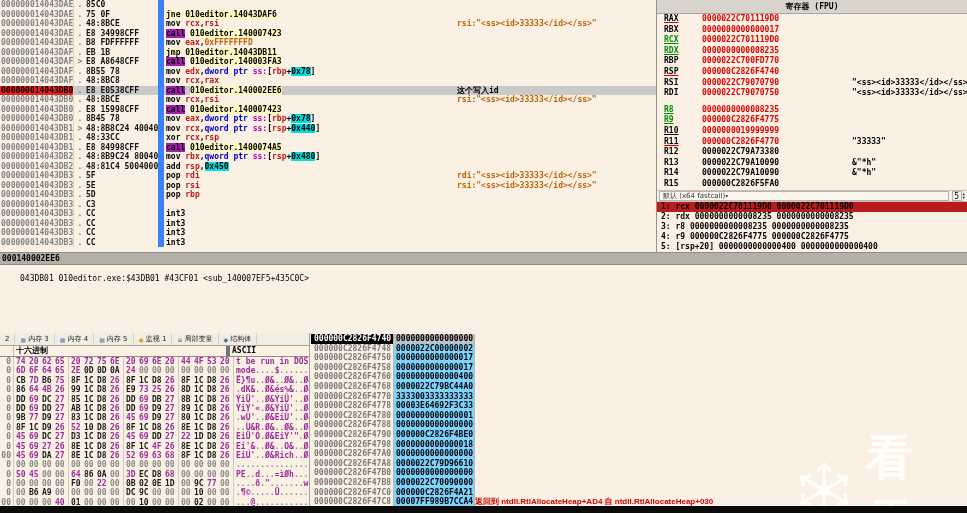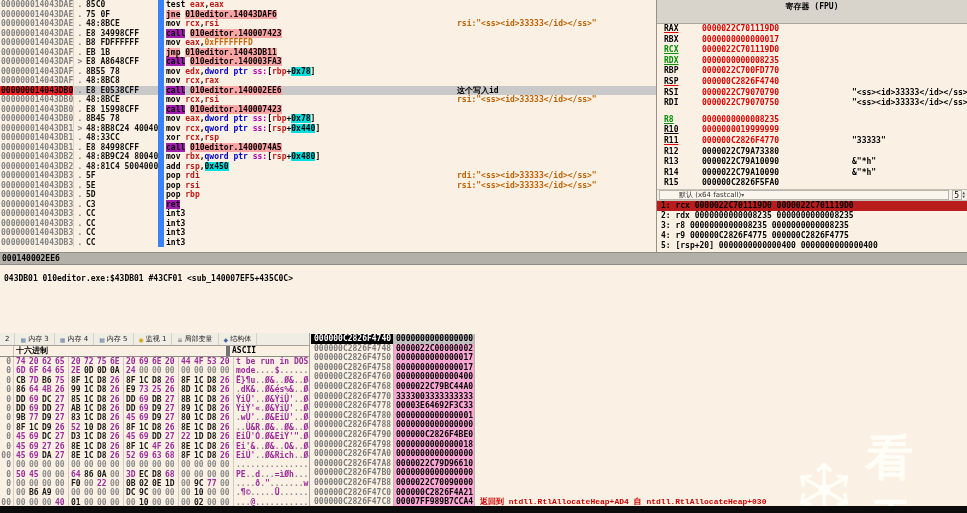--- a/index.html
+++ b/index.html
@@ -17,58 +17,58 @@
   .dbytes{flex:0 0 78px;overflow:hidden;border-right:6px solid #3b82f6;color:#111}
   .dinstr{flex:0 0 291px;overflow:hidden;padding-left:2px}
   .dcomment{flex:1;overflow:hidden;padding-left:2px}
   .cm-auto{color:#c06000}
   .cm-user{color:#000}
   .tk-mn{color:#000}.tk-pl{color:#000}
   .tk-reg{color:#c41414}
   .tk-num{color:#c86400}
   .tk-ptr{color:#0000cd}
   .tk-seg{color:#b400b4}
-  .tk-hl-y{background:#fca5a5;color:#000}
+  .tk-hl-y{background:#fef9c3;color:#000}
   .tk-hl-c{background:#a21caf;color:#000}
   .tk-numhl{background:#00dede;color:#000}
 
   
   #registers{position:absolute;left:656px;top:0;width:311px;height:252px;background:#faf1e4;
              border-left:1px solid #96928a;overflow:hidden}
-  .rtitle{height:24px;line-height:13px;text-align:center;background:#d8d4cb;border-bottom:1px solid #aaa69d;
+  .rtitle{height:14px;line-height:13px;text-align:center;background:#d8d4cb;border-bottom:1px solid #aaa69d;
           font-weight:bold;font-family:"DejaVu Sans Mono","DejaVu Sans",sans-serif}
   .rrow{display:flex;height:10.6px;line-height:10.6px;font-weight:bold;padding-left:7px;white-space:pre}
   .rspacer{height:6px}
   .rlabel{flex:0 0 38px}
   .lbl-plain{}
   .lbl-green{color:#008f00;text-decoration:underline;text-decoration-color:#008f00}
   .lbl-u-red{text-decoration:underline;text-decoration-color:#e00000}
   .lbl-u-black{text-decoration:underline}
   .rvalue{flex:0 0 150px}
   .v-red{color:#e00000}
   .v-black{color:#000}
   .rcomment{flex:1;color:#000;overflow:hidden}
   .convbar{display:flex;align-items:center;height:12px;padding:0 2px;gap:3px;background:#f3f0e8;
            border-top:1px solid #c6c2b8;border-bottom:1px solid #c6c2b8}
   .convsel{flex:1;display:flex;align-items:center;height:10px;line-height:10px;
-           background:#fbf6ed;border:1px solid #b8b4aa;padding:0 19px;
+           background:#fbf6ed;border:1px solid #b8b4aa;padding:0 3px;
            font-family:"DejaVu Sans","Liberation Sans",sans-serif;font-size:7px;color:#333}
   .convarrow{font-size:6px;color:#555}
   .convspin{display:flex;align-items:center;gap:1px}
   .convnum{width:10px;text-align:center;background:#fbf6ed;border:1px solid #b8b4aa;height:10px;line-height:9px}
   .spinarrows{display:flex;flex-direction:column;font-size:4px;line-height:4px;color:#444}
   .crow{height:10px;line-height:10px;font-weight:bold;padding-left:4px;white-space:pre;overflow:hidden}
   .crow.sel{background:#b91c1c}
 
   
   #statusbar{position:absolute;left:0;top:252px;width:967px;height:13px;background:#b3b0a9;
              border-top:1px solid #8f8c85;border-bottom:1px solid #8f8c85;
              line-height:11px;font-weight:bold;padding-left:2px}
   #infoline{position:absolute;left:0;top:273px;width:656px;height:12px;line-height:12px;
-            font-weight:bold;padding-left:4px;white-space:pre}
+            font-weight:normal;padding-left:20px;white-space:pre}
 
   
   #dumptabs{position:absolute;left:0;top:333px;width:310px;height:13px;display:flex;align-items:stretch;
             background:#f0ede5;border-bottom:1px solid #a7a39a;border-right:1px solid #a7a39a;
             font-family:"DejaVu Sans","Liberation Sans",sans-serif;font-size:7px}
   .dtab{display:flex;align-items:center;gap:2px;padding:0 5px;border-right:1px solid #d5d1c7;color:#222;white-space:nowrap}
   .ticon{font-size:6px}
   .ticon-memory-icon{color:#6b82a8}
   .ticon-watch-icon{color:#d19a00}
   .ticon-locals-icon{color:#555}
@@ -91,79 +91,80 @@
   .b-n{color:#1a1a1a}
   .dascii{flex:1;padding-left:2px;letter-spacing:0}
   .a-dot{color:#8a8a8a}
   .a-ch{color:#9b2d9b}
   .uline .g1,.uline .g2{border-bottom:1px solid #009000}
 
   
   #stack{position:absolute;left:311px;top:334px;width:656px;height:173px;overflow:hidden}
   .srow{display:flex;height:9.6px;line-height:9.6px;font-weight:bold;white-space:pre}
   .saddr{flex:0 0 82px;color:#7a7a7a;padding-left:3px}
-  .sval{flex:0 0 82px;background:#f9a8d4;border-left:1px solid #bab6ac;border-right:1px solid #bab6ac;padding-left:2px;color:#000}
+  .sval{flex:0 0 82px;background:#7dd3fc;border-left:1px solid #bab6ac;border-right:1px solid #bab6ac;padding-left:2px;color:#000}
   .srow.sel .saddr{background:#000;color:#fff}
   .srow.sel .sval{background:#c0c0c0}
-  .scomment{padding-left:5px;color:#d00000;font-family:Liberation Mono, monospace}
+  .scomment{color:#d00000;font-family:Liberation Sans, sans-serif}
 
   
   #watermark{position:absolute;left:795px;top:426px;display:flex;align-items:center;gap:12px;
              color:rgba(255,254,248,0.92);pointer-events:none}
   #watermark .wm-text{font-size:48px;font-weight:bold;letter-spacing:6px;
              font-family:"DejaVu Sans","Liberation Sans",sans-serif}
   #bottombar{position:absolute;left:0;top:506px;width:967px;height:7px;background:#0b0b0b}
 </style>
 </head>
 <body>
 
 <div id="root">
 
   <div id="disasm">
-      <div class="drow"><span class="daddr">000000014043DAE3</span><span class="dmark">.</span><span class="dbytes">85C0</span><span class="dinstr"><span class="tk-mn">test </span><span class="tk-reg">eax</span><span class="tk-pl">,</span><span class="tk-reg">eax</span></span><span class="dcomment cm-auto"></span></div>
+      <div class="drow"><span class="daddr">000000014043DAE3</span><span class="dmark">.</span><span class="dbytes">85C0</span><span class="dcomment cm-auto"></span></div>
       <div class="drow"><span class="daddr">000000014043DAE5</span><span class="dmark">.</span><span class="dbytes">75 0F</span><span class="dinstr"><span class="tk-hl-y">jne</span><span class="tk-pl"> </span><span class="tk-hl-y">010editor.14043DAF6</span></span><span class="dcomment cm-auto"></span></div>
       <div class="drow"><span class="daddr">000000014043DAE7</span><span class="dmark">.</span><span class="dbytes">48:8BCE</span><span class="dinstr"><span class="tk-mn">mov </span><span class="tk-reg">rcx</span><span class="tk-pl">,</span><span class="tk-reg">rsi</span></span><span class="dcomment cm-auto">rsi:"&lt;ss&gt;&lt;id&gt;33333&lt;/id&gt;&lt;/ss&gt;"</span></div>
       <div class="drow"><span class="daddr">000000014043DAEA</span><span class="dmark">.</span><span class="dbytes">E8 34998CFF</span><span class="dinstr"><span class="tk-hl-c">call</span><span class="tk-pl"> </span><span class="tk-hl-y">010editor.140007423</span></span><span class="dcomment cm-auto"></span></div>
       <div class="drow"><span class="daddr">000000014043DAEF</span><span class="dmark">.</span><span class="dbytes">B8 FDFFFFFF</span><span class="dinstr"><span class="tk-mn">mov </span><span class="tk-reg">eax</span><span class="tk-pl">,</span><span class="tk-num">0xFFFFFFFD</span></span><span class="dcomment cm-auto"></span></div>
       <div class="drow"><span class="daddr">000000014043DAF4</span><span class="dmark">.</span><span class="dbytes">EB 1B</span><span class="dinstr"><span class="tk-hl-y">jmp</span><span class="tk-pl"> </span><span class="tk-hl-y">010editor.14043DB11</span></span><span class="dcomment cm-auto"></span></div>
       <div class="drow"><span class="daddr">000000014043DAF6</span><span class="dmark">&gt;</span><span class="dbytes">E8 A8648CFF</span><span class="dinstr"><span class="tk-hl-c">call</span><span class="tk-pl"> </span><span class="tk-hl-y">010editor.140003FA3</span></span><span class="dcomment cm-auto"></span></div>
       <div class="drow"><span class="daddr">000000014043DAFB</span><span class="dmark">.</span><span class="dbytes">8B55 78</span><span class="dinstr"><span class="tk-mn">mov </span><span class="tk-reg">edx</span><span class="tk-pl">,</span><span class="tk-ptr">dword ptr </span><span class="tk-seg">ss:</span><span class="tk-pl">[</span><span class="tk-reg">rbp</span><span class="tk-pl">+</span><span class="tk-numhl">0x78</span><span class="tk-pl">]</span></span><span class="dcomment cm-auto"></span></div>
       <div class="drow"><span class="daddr">000000014043DAFE</span><span class="dmark">.</span><span class="dbytes">48:8BC8</span><span class="dinstr"><span class="tk-mn">mov </span><span class="tk-reg">rcx</span><span class="tk-pl">,</span><span class="tk-reg">rax</span></span><span class="dcomment cm-auto"></span></div>
       <div class="drow sel"><span class="daddr bp">000000014043DB01</span><span class="dmark">.</span><span class="dbytes">E8 E0538CFF</span><span class="dinstr"><span class="tk-hl-c">call</span><span class="tk-pl"> </span><span class="tk-hl-y">010editor.140002EE6</span></span><span class="dcomment cm-user">这个写入id</span></div>
       <div class="drow"><span class="daddr">000000014043DB06</span><span class="dmark">.</span><span class="dbytes">48:8BCE</span><span class="dinstr"><span class="tk-mn">mov </span><span class="tk-reg">rcx</span><span class="tk-pl">,</span><span class="tk-reg">rsi</span></span><span class="dcomment cm-auto">rsi:"&lt;ss&gt;&lt;id&gt;33333&lt;/id&gt;&lt;/ss&gt;"</span></div>
       <div class="drow"><span class="daddr">000000014043DB09</span><span class="dmark">.</span><span class="dbytes">E8 15998CFF</span><span class="dinstr"><span class="tk-hl-c">call</span><span class="tk-pl"> </span><span class="tk-hl-y">010editor.140007423</span></span><span class="dcomment cm-auto"></span></div>
       <div class="drow"><span class="daddr">000000014043DB0E</span><span class="dmark">.</span><span class="dbytes">8B45 78</span><span class="dinstr"><span class="tk-mn">mov </span><span class="tk-reg">eax</span><span class="tk-pl">,</span><span class="tk-ptr">dword ptr </span><span class="tk-seg">ss:</span><span class="tk-pl">[</span><span class="tk-reg">rbp</span><span class="tk-pl">+</span><span class="tk-numhl">0x78</span><span class="tk-pl">]</span></span><span class="dcomment cm-auto"></span></div>
       <div class="drow"><span class="daddr">000000014043DB11</span><span class="dmark">&gt;</span><span class="dbytes">48:8B8C24 4004000</span><span class="dinstr"><span class="tk-mn">mov </span><span class="tk-reg">rcx</span><span class="tk-pl">,</span><span class="tk-ptr">qword ptr </span><span class="tk-seg">ss:</span><span class="tk-pl">[</span><span class="tk-reg">rsp</span><span class="tk-pl">+</span><span class="tk-numhl">0x440</span><span class="tk-pl">]</span></span><span class="dcomment cm-auto"></span></div>
       <div class="drow"><span class="daddr">000000014043DB19</span><span class="dmark">.</span><span class="dbytes">48:33CC</span><span class="dinstr"><span class="tk-mn">xor </span><span class="tk-reg">rcx</span><span class="tk-pl">,</span><span class="tk-reg">rsp</span></span><span class="dcomment cm-auto"></span></div>
       <div class="drow"><span class="daddr">000000014043DB1C</span><span class="dmark">.</span><span class="dbytes">E8 84998CFF</span><span class="dinstr"><span class="tk-hl-c">call</span><span class="tk-pl"> </span><span class="tk-hl-y">010editor.1400074A5</span></span><span class="dcomment cm-auto"></span></div>
       <div class="drow"><span class="daddr">000000014043DB21</span><span class="dmark">.</span><span class="dbytes">48:8B9C24 8004000</span><span class="dinstr"><span class="tk-mn">mov </span><span class="tk-reg">rbx</span><span class="tk-pl">,</span><span class="tk-ptr">qword ptr </span><span class="tk-seg">ss:</span><span class="tk-pl">[</span><span class="tk-reg">rsp</span><span class="tk-pl">+</span><span class="tk-numhl">0x480</span><span class="tk-pl">]</span></span><span class="dcomment cm-auto"></span></div>
       <div class="drow"><span class="daddr">000000014043DB29</span><span class="dmark">.</span><span class="dbytes">48:81C4 50040000</span><span class="dinstr"><span class="tk-mn">add </span><span class="tk-reg">rsp</span><span class="tk-pl">,</span><span class="tk-numhl">0x450</span></span><span class="dcomment cm-auto"></span></div>
       <div class="drow"><span class="daddr">000000014043DB30</span><span class="dmark">.</span><span class="dbytes">5F</span><span class="dinstr"><span class="tk-mn">pop </span><span class="tk-reg">rdi</span></span><span class="dcomment cm-auto">rdi:"&lt;ss&gt;&lt;id&gt;33333&lt;/id&gt;&lt;/ss&gt;"</span></div>
       <div class="drow"><span class="daddr">000000014043DB31</span><span class="dmark">.</span><span class="dbytes">5E</span><span class="dinstr"><span class="tk-mn">pop </span><span class="tk-reg">rsi</span></span><span class="dcomment cm-auto">rsi:"&lt;ss&gt;&lt;id&gt;33333&lt;/id&gt;&lt;/ss&gt;"</span></div>
       <div class="drow"><span class="daddr">000000014043DB32</span><span class="dmark">.</span><span class="dbytes">5D</span><span class="dinstr"><span class="tk-mn">pop </span><span class="tk-reg">rbp</span></span><span class="dcomment cm-auto"></span></div>
-      <div class="drow"><span class="daddr">000000014043DB33</span><span class="dmark">.</span><span class="dbytes">C3</span><span class="dinstr"><span class="tk-hl-c">ret</span></span><span class="dcomment cm-auto"></span></div>
+      <div class="drow"><span class="daddr">000000014043DB33</span><span class="dmark">.</span><span class="dbytes">C3</span><span class="dcomment cm-auto"></span></div>
       <div class="drow"><span class="daddr">000000014043DB34</span><span class="dmark">.</span><span class="dbytes">CC</span><span class="dinstr"><span class="tk-mn">int3</span></span><span class="dcomment cm-auto"></span></div>
       <div class="drow"><span class="daddr">000000014043DB35</span><span class="dmark">.</span><span class="dbytes">CC</span><span class="dinstr"><span class="tk-mn">int3</span></span><span class="dcomment cm-auto"></span></div>
       <div class="drow"><span class="daddr">000000014043DB36</span><span class="dmark">.</span><span class="dbytes">CC</span><span class="dinstr"><span class="tk-mn">int3</span></span><span class="dcomment cm-auto"></span></div>
       <div class="drow"><span class="daddr">000000014043DB37</span><span class="dmark">.</span><span class="dbytes">CC</span><span class="dinstr"><span class="tk-mn">int3</span></span><span class="dcomment cm-auto"></span></div>
     </div>
 
   <div id="registers">
     <div class="rtitle">寄存器 (FPU)</div>
     <div id="regrows">
         <div class="rrow"><span class="rlabel lbl-u-red">RAX</span><span class="rvalue v-red">0000022C701119D0</span><span class="rcomment"></span></div>
         <div class="rrow"><span class="rlabel lbl-plain">RBX</span><span class="rvalue v-red">0000000000000017</span><span class="rcomment"></span></div>
         <div class="rrow"><span class="rlabel lbl-green">RCX</span><span class="rvalue v-red">0000022C701119D0</span><span class="rcomment"></span></div>
         <div class="rrow"><span class="rlabel lbl-green">RDX</span><span class="rvalue v-red">0000000000008235</span><span class="rcomment"></span></div>
         <div class="rrow"><span class="rlabel lbl-plain">RBP</span><span class="rvalue v-red">0000022C700FD770</span><span class="rcomment"></span></div>
         <div class="rrow"><span class="rlabel lbl-u-red">RSP</span><span class="rvalue v-red">000000C2826F4740</span><span class="rcomment"></span></div>
         <div class="rrow"><span class="rlabel lbl-plain">RSI</span><span class="rvalue v-red">0000022C79070790</span><span class="rcomment">"&lt;ss&gt;&lt;id&gt;33333&lt;/id&gt;&lt;/ss&gt;"</span></div>
         <div class="rrow"><span class="rlabel lbl-plain">RDI</span><span class="rvalue v-red">0000022C79070750</span><span class="rcomment">"&lt;ss&gt;&lt;id&gt;33333&lt;/id&gt;&lt;/ss&gt;"</span></div>
         <div class="rspacer"></div>
         <div class="rrow"><span class="rlabel lbl-green">R8</span><span class="rvalue v-red">0000000000008235</span><span class="rcomment"></span></div>
+        <div class="rrow"><span class="rlabel lbl-green">R9</span><span class="rvalue v-red">000000C2826F4775</span><span class="rcomment"></span></div>
         <div class="rrow"><span class="rlabel lbl-u-black">R10</span><span class="rvalue v-red">0000000019999999</span><span class="rcomment"></span></div>
         <div class="rrow"><span class="rlabel lbl-u-red">R11</span><span class="rvalue v-red">000000C2826F4770</span><span class="rcomment">"33333"</span></div>
         <div class="rrow"><span class="rlabel lbl-plain">R12</span><span class="rvalue v-black">0000022C79A73380</span><span class="rcomment"></span></div>
         <div class="rrow"><span class="rlabel lbl-plain">R13</span><span class="rvalue v-black">0000022C79A10090</span><span class="rcomment">&amp;"*h"</span></div>
         <div class="rrow"><span class="rlabel lbl-plain">R14</span><span class="rvalue v-black">0000022C79A10090</span><span class="rcomment">&amp;"*h"</span></div>
         <div class="rrow"><span class="rlabel lbl-plain">R15</span><span class="rvalue v-black">000000C2826F5FA0</span><span class="rcomment"></span></div>
       </div>
     <div class="convbar">
       <div class="convsel">
         <span>默认 (x64 fastcall)</span>

